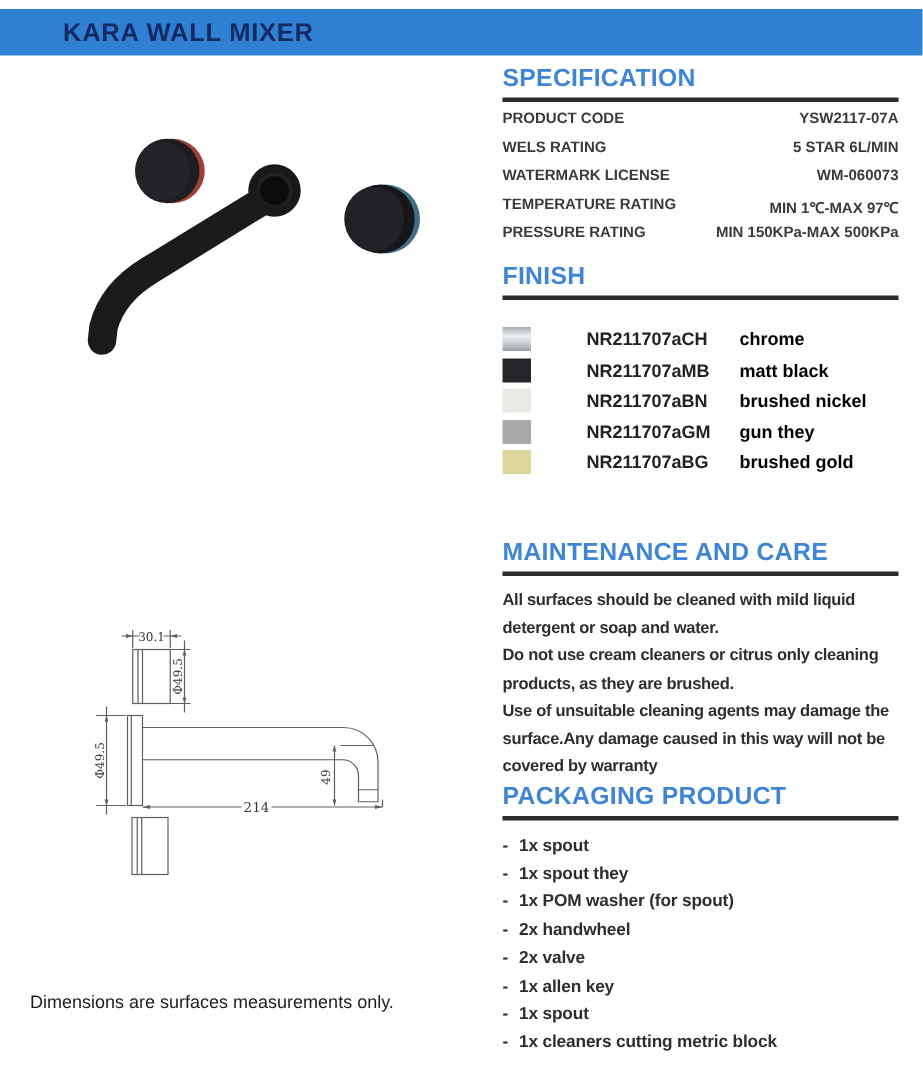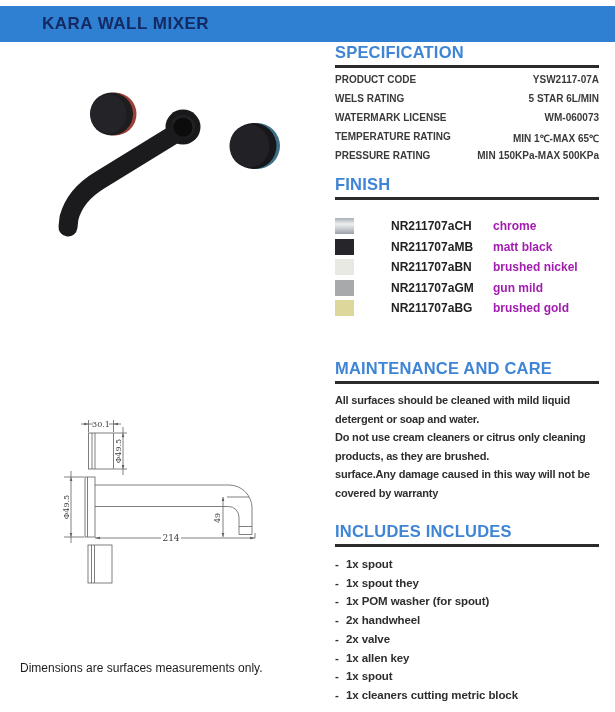--- a/index.html
+++ b/index.html
@@ -2,21 +2,21 @@
 <html style="--header-bar: #2f80d3; --header-text: #132a63; --heading-blue: #3f85d6; --rule-color: #2b2b2b; --body-text: #2e2e2e;"><head>
 <meta charset="utf-8">
 <style>
   html,body{margin:0;padding:0;}
   body{
     width:615px;height:712px;position:relative;background:#ffffff;
     font-family:"Liberation Sans", sans-serif;overflow:hidden;
     -webkit-font-smoothing:antialiased;
   }
   .header-bar{
-    position:absolute;left:0;top:6px;width:615px;height:36px;
+    position:absolute;left:0;top:6px;width:615px;height:31px;
     background:var(--header-bar,#2f80d3);
     display:flex;align-items:center;
   }
   .header-bar .title{
     padding-left:42px;font-size:17px;font-weight:bold;
     color:var(--header-text,#132a63);letter-spacing:.5px;
   }
   .section{position:absolute;left:335px;width:264px;}
   .section-title{
     font-size:16.5px;font-weight:bold;color:var(--heading-blue,#3f85d6);
@@ -28,21 +28,21 @@
   .spec-row{
     display:flex;justify-content:space-between;align-items:flex-start;
     height:19px;font-size:10px;font-weight:bold;color:#3a3a3a;gap:7px;
   }
   .spec-row .val{text-align:right;white-space:nowrap;}
   
   .finish-rows{margin-top:16px;}
   .finish-row{display:flex;align-items:center;height:20.5px;}
   .swatch{width:19px;height:16px;flex:0 0 19px;margin-right:9px;}
   .fin-code{width:102px;font-size:12px;font-weight:bold;color:#222;white-space:nowrap;margin-left:28px;}
-  .fin-name{font-size:12px;font-weight:bold;color:#a21caf;white-space:nowrap;}
+  .fin-name{font-size:12px;font-weight:bold;color:#000000;white-space:nowrap;}
   
   .maint-lines{margin-top:7px;}
   .maint-line{
     font-size:11px;font-weight:bold;color:var(--body-text,#2e2e2e);
     line-height:18.5px;letter-spacing:-.2px;white-space:nowrap;
   }
   
   .pack-items{margin-top:8px;}
   .pack-item{
     display:flex;font-size:11.5px;font-weight:bold;color:var(--body-text,#2e2e2e);
@@ -104,21 +104,21 @@
         <span class="val">5 STAR 6L/MIN</span>
       </div>
 
       <div class="spec-row">
         <span class="lbl">WATERMARK LICENSE</span>
         <span class="val">WM-060073</span>
       </div>
 
       <div class="spec-row">
         <span class="lbl">TEMPERATURE RATING</span>
-        <span class="val">MIN 1℃-MAX 65℃</span>
+        <span class="val">MIN 1℃-MAX 97℃</span>
       </div>
 
       <div class="spec-row">
         <span class="lbl">PRESSURE RATING</span>
         <span class="val">MIN 150KPa-MAX 500KPa</span>
       </div>
     </div>
 </div>
 
 <div class="section" style="top:174px">
@@ -140,21 +140,21 @@
 
       <div class="finish-row">
         <span class="swatch" style="background: rgb(233, 233, 228);"></span>
         <span class="fin-code">NR211707aBN</span>
         <span class="fin-name">brushed nickel</span>
       </div>
 
       <div class="finish-row">
         <span class="swatch" style="background: rgb(167, 169, 171);"></span>
         <span class="fin-code">NR211707aGM</span>
-        <span class="fin-name">gun mild</span>
+        <span class="fin-name">gun they</span>
       </div>
 
       <div class="finish-row">
         <span class="swatch" style="background: rgb(221, 215, 155);"></span>
         <span class="fin-code">NR211707aBG</span>
         <span class="fin-name">brushed gold</span>
       </div>
     </div>
 </div>
 
@@ -164,29 +164,30 @@
   <div class="maint-lines">
 
       <div class="maint-line">All surfaces should be cleaned with mild liquid</div>
 
       <div class="maint-line">detergent or soap and water.</div>
 
       <div class="maint-line">Do not use cream cleaners or citrus only cleaning</div>
 
       <div class="maint-line">products, as they are brushed.</div>
 
+      <div class="maint-line">Use of unsuitable cleaning agents may damage the</div>
 
       <div class="maint-line">surface.Any damage caused in this way will not be</div>
 
       <div class="maint-line">covered by warranty</div>
     </div>
 </div>
 
 <div class="section" style="top:521px">
-  <div class="section-title">INCLUDES INCLUDES</div>
+  <div class="section-title">PACKAGING PRODUCT</div>
   <div class="rule"></div>
   <div class="pack-items">
 
       <div class="pack-item">
         <span class="bullet">-</span>
         <span>1x spout</span>
       </div>
 
       <div class="pack-item">
         <span class="bullet">-</span>

